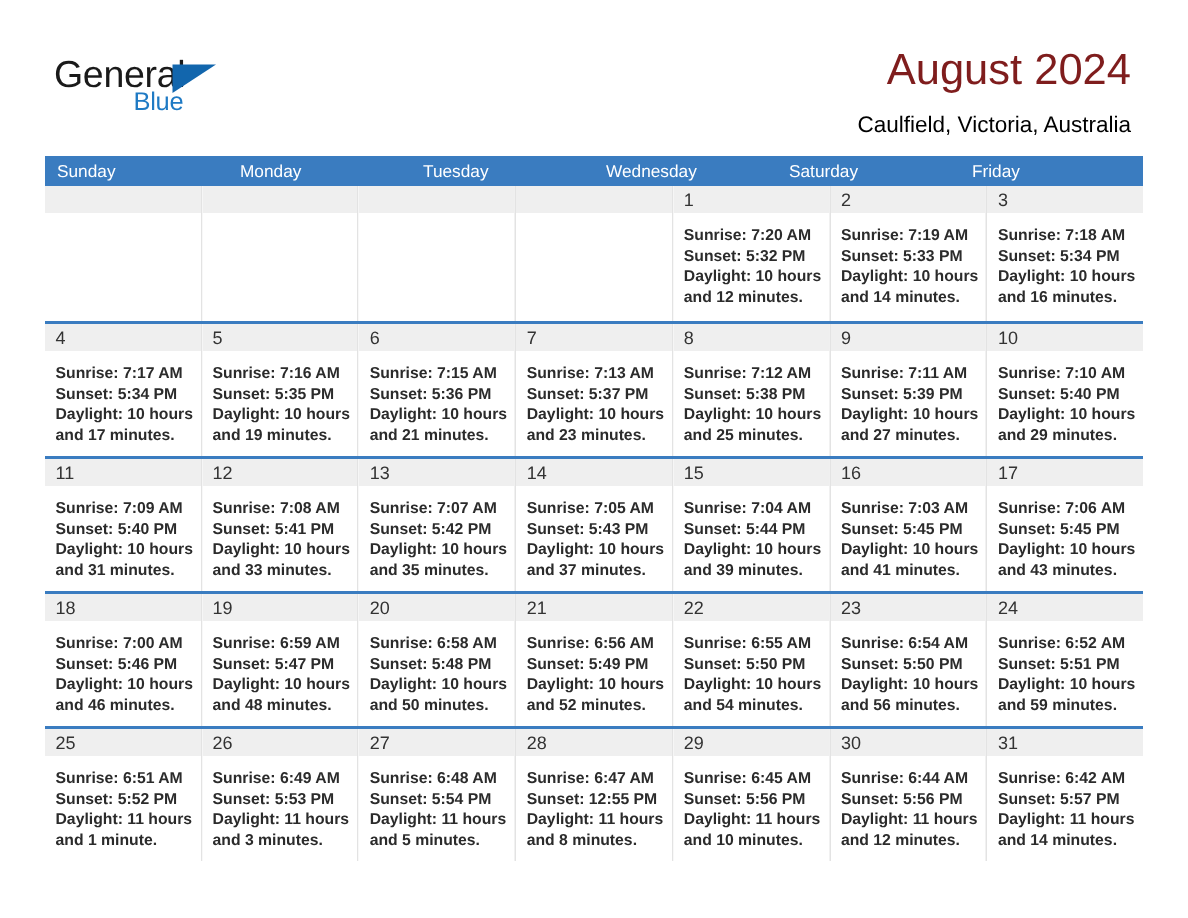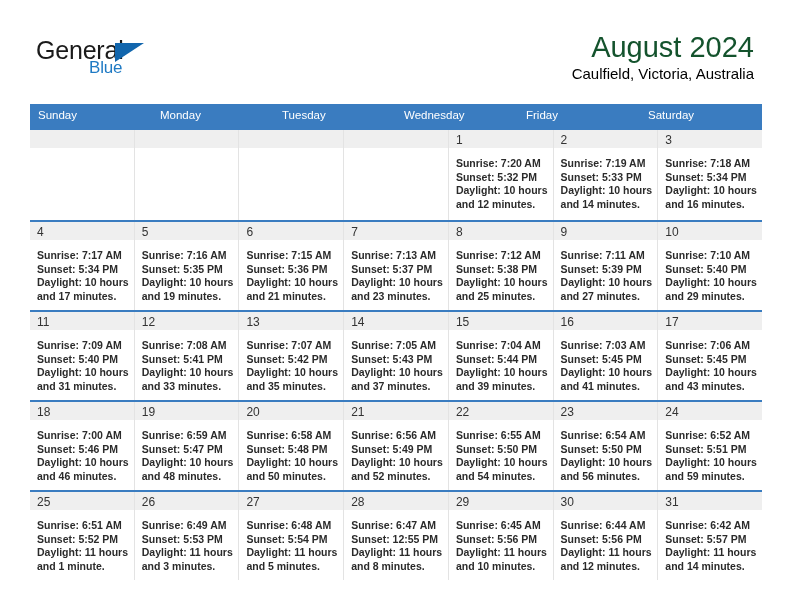--- a/index.html
+++ b/index.html
@@ -52,43 +52,43 @@
     border-bottom: 19px solid transparent;
   }
 
   .title-block {
     position: absolute;
     right: 38px; top: 30px;
     text-align: right;
   }
   .cal-title {
     font-size: 29px;
-    color: #14532d;
+    color: #7f1d1d;
     font-weight: normal;
     line-height: 34px;
     white-space: nowrap;
   }
   .cal-subtitle {
     font-size: 15px;
     color: #000000;
     line-height: 20px;
-    margin-top: 0;
+    margin-top: 10px;
     white-space: nowrap;
   }
 
   
   .calendar {
     position: absolute;
     left: 30px; top: 104px;
     width: 732px;
   }
   .weekdays {
     display: flex;
     width: 732px;
-    height: 26px;
+    height: 20px;
     background: #3a7cc0;
   }
   .weekday {
     flex: 1 1 0;
     color: #ffffff;
     font-size: 11.5px;
     line-height: 22px;
     padding-left: 8px;
     white-space: nowrap;
     overflow: hidden;
@@ -149,22 +149,22 @@
       <div class="cal-subtitle">Caulfield, Victoria, Australia</div>
     </div>
   </div>
 
   <div class="calendar">
     <div class="weekdays">
         <div class="weekday">Sunday</div>
         <div class="weekday">Monday</div>
         <div class="weekday">Tuesday</div>
         <div class="weekday">Wednesday</div>
+        <div class="weekday">Saturday</div>
         <div class="weekday">Friday</div>
-        <div class="weekday">Saturday</div>
       </div>
     <div id="weeks-container">
         <div class="week">
           <div class="day empty">
             <div class="day-num-band"><span class="day-num"></span></div>
           </div>
           <div class="day empty">
             <div class="day-num-band"><span class="day-num"></span></div>
           </div>
           <div class="day empty">

